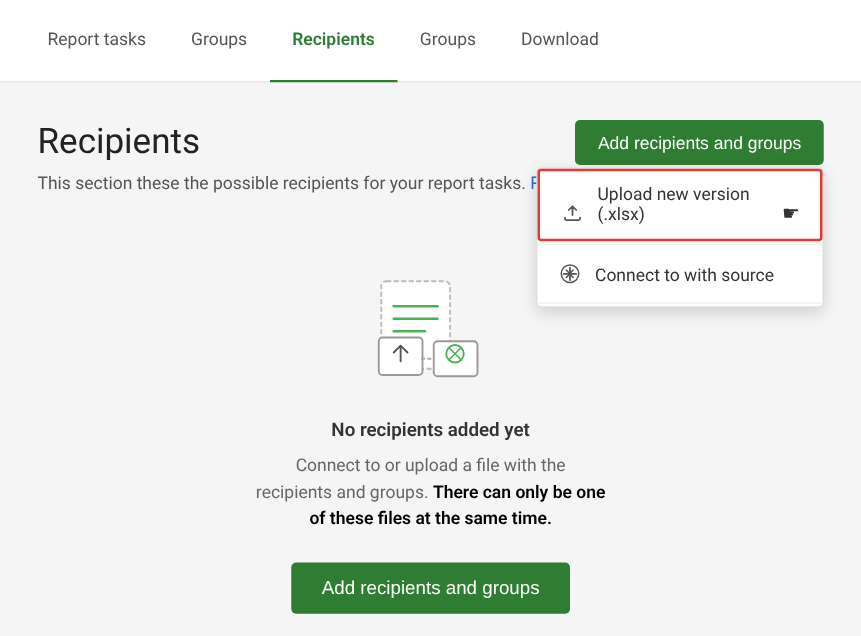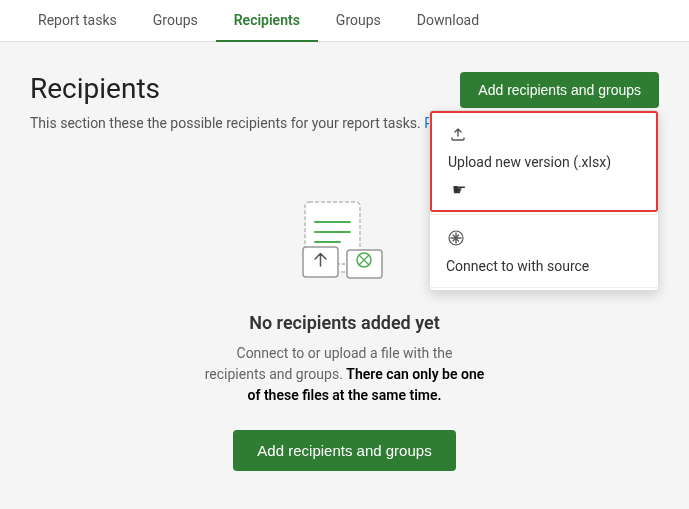--- a/index.html
+++ b/index.html
@@ -12,21 +12,21 @@
     }
 
     
     .tab-nav {
       display: flex;
       background: #fff;
       border-bottom: 1px solid #e0e0e0;
       padding: 0 20px;
     }
     .tab-item {
-      padding: 12px 18px;
+      padding: 24px 18px;
       cursor: pointer;
       font-size: 14px;
       color: #555;
       border-bottom: 2px solid transparent;
       margin-bottom: -1px;
       white-space: nowrap;
     }
     .tab-item.active {
       color: #2e7d32;
       border-bottom: 2px solid #2e7d32;
@@ -90,27 +90,26 @@
       right: 30px;
       background: #fff;
       border: 1px solid #ddd;
       border-radius: 4px;
       box-shadow: 0 4px 12px rgba(0,0,0,0.15);
       width: 230px;
       z-index: 10;
     }
     .dropdown-item {
       display: flex;
-      align-items: flex-start;
+      align-items: flex-end;
       padding: 11px 16px;
       font-size: 14px;
       color: #333;
       cursor: pointer;
       gap: 10px;
-      flex-direction: column;
     }
     .dropdown-item.highlighted {
       border: 2px solid #e53935;
       background: #fff;
       border-radius: 3px;
     }
     .dropdown-item .menu-icon {
       width: 20px;
       height: 20px;
       flex-shrink: 0;
@@ -133,21 +132,21 @@
       margin-top: 60px;
       text-align: center;
     }
     .empty-icon-container {
       width: 120px;
       height: 100px;
       margin-bottom: 20px;
       position: relative;
     }
     .empty-title {
-      font-size: 18px;
+      font-size: 15px;
       font-weight: 600;
       color: #333;
       margin-bottom: 10px;
     }
     .empty-description {
       font-size: 14px;
       color: #666;
       max-width: 280px;
       line-height: 1.5;
     }

